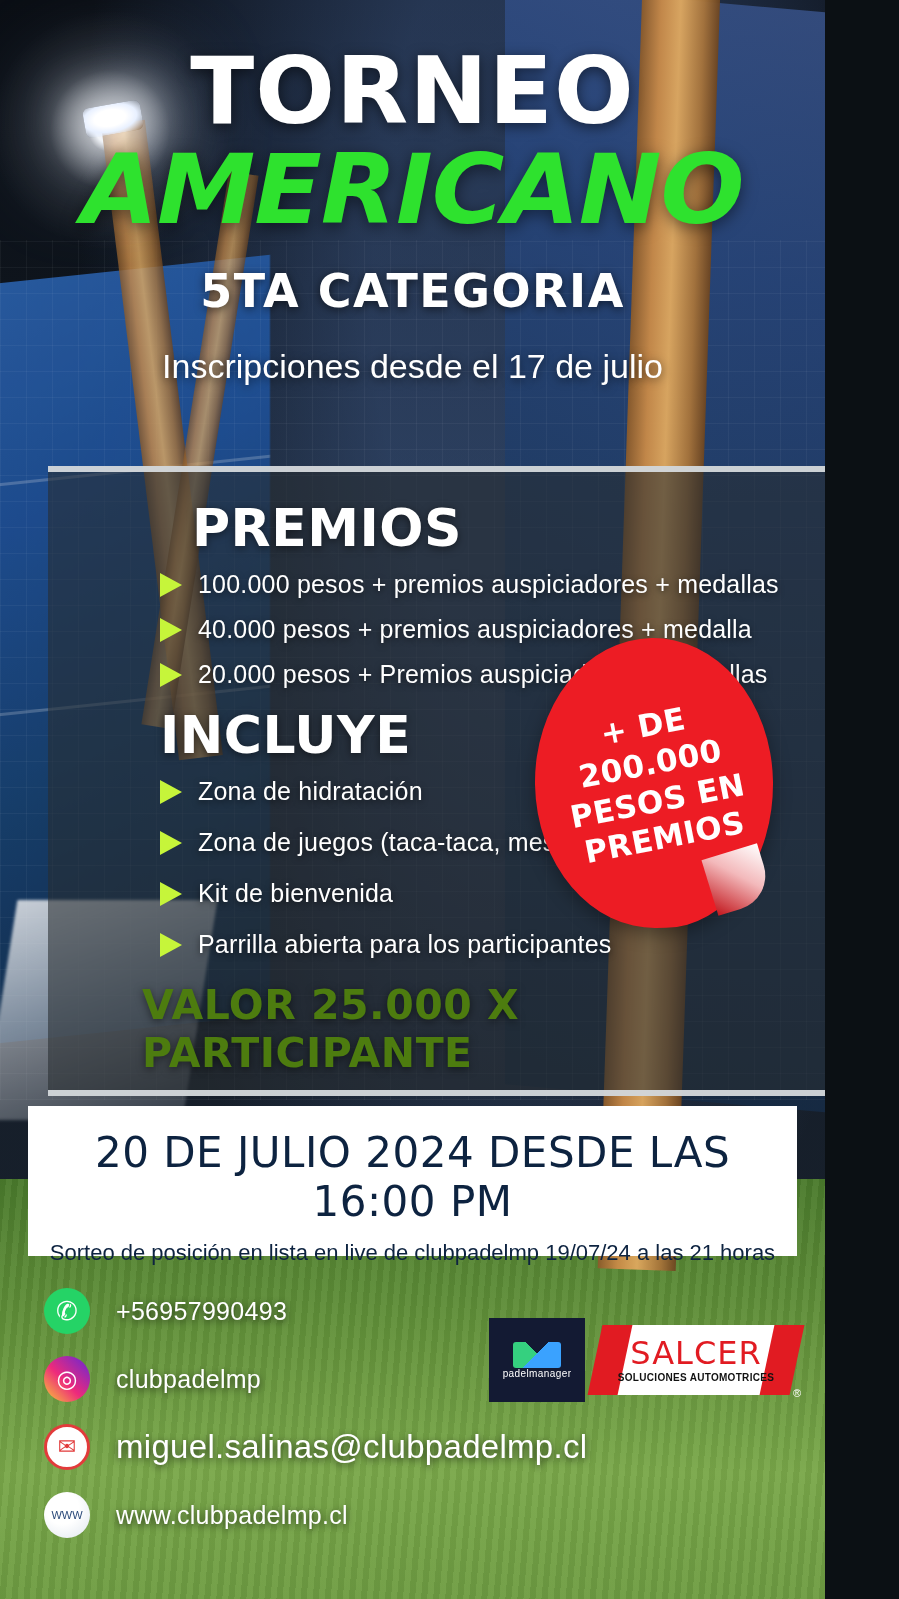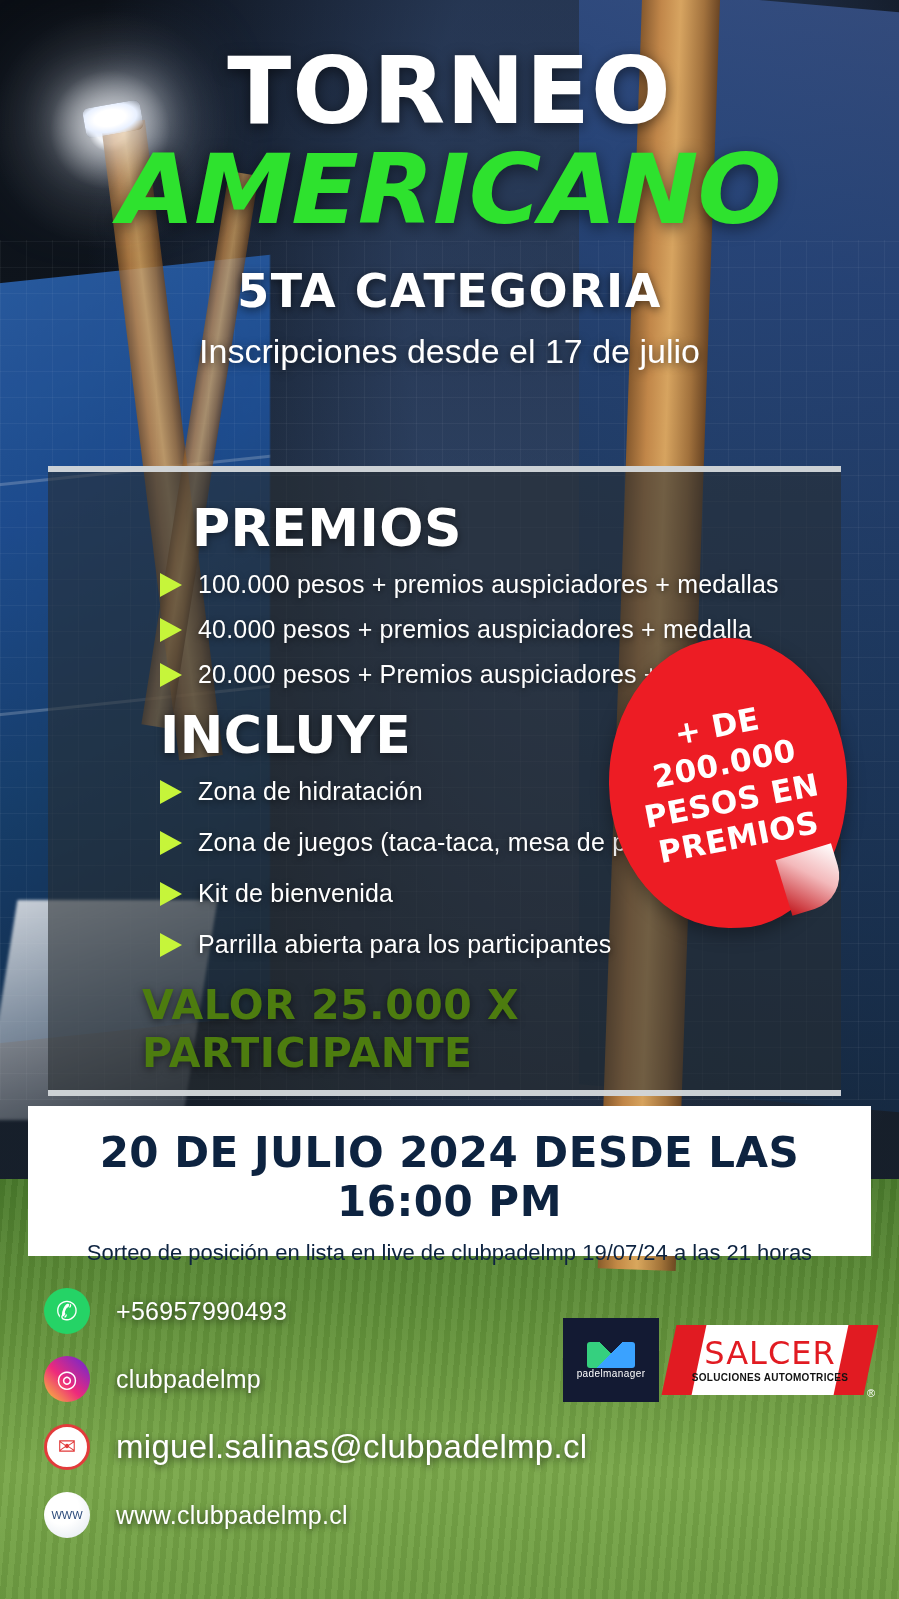--- a/index.html
+++ b/index.html
@@ -5,21 +5,21 @@
   * { box-sizing: border-box; margin: 0; padding: 0; }
   html, body {
     width: 899px;
     height: 1599px;
     font-family: "Liberation Sans", sans-serif;
     background: #0b1014;
     overflow: hidden;
   }
   .poster {
     position: relative;
-    width: 899px;
+    width: 825px;
     height: 1599px;
     overflow: hidden;
   }
 
   
   .bg {
     position: absolute;
     inset: 0;
     background:
       
@@ -133,21 +133,21 @@
     font-size: 46px;
     letter-spacing: 1.5px;
     color: #ffffff;
     margin-top: 26px;
     text-shadow: 0 2px 10px rgba(0,0,0,.6);
   }
   .title-sub {
     font-size: 34px;
     font-weight: 400;
     color: #ffffff;
-    margin-top: 14px;
+    margin-top: 29px;
     text-shadow: 0 2px 10px rgba(0,0,0,.6);
   }
 
   
   .panel {
     position: absolute;
     left: 48px;
     top: 466px;
     width: 793px;
     height: 630px;
@@ -243,21 +243,21 @@
     right: 28px;
     top: 1106px;
     height: 150px;
     background: #ffffff;
     z-index: 7;
     text-align: center;
     padding-top: 22px;
   }
   .band-date {
     font-family: "DejaVu Sans", sans-serif;
-    font-weight: 700;
+    font-weight: 400;
     font-size: 42px;
     color: #0d2340;
     letter-spacing: .5px;
   }
   .band-note {
     font-size: 22px;
     color: #0d2340;
     margin-top: 14px;
   }
 

